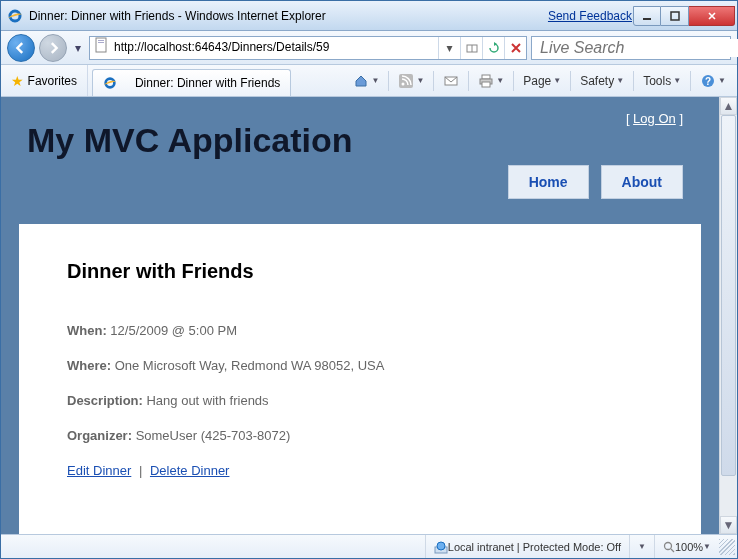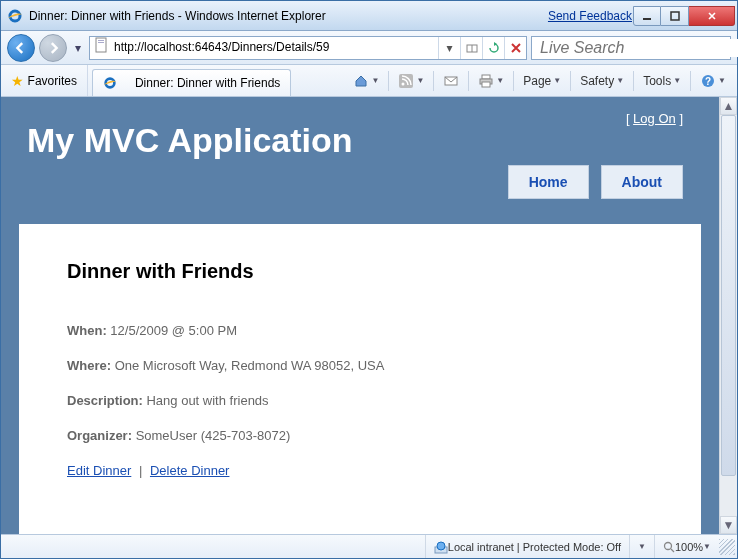--- a/index.html
+++ b/index.html
@@ -44,21 +44,21 @@
   .cmd-ico { width:16px; height:16px; display:flex; align-items:center; justify-content:center; }
   
   .client { flex:1; display:flex; overflow:hidden; }
   .page { flex:1; background:#5a80a8; padding:14px 18px 0 18px; position:relative; overflow:hidden; }
   .vscroll { width:18px; background:#e9edf2; border-left:1px solid #cfd6df; display:flex; flex-direction:column; }
   .vscroll .arrow { height:18px; display:flex; align-items:center; justify-content:center; color:#667; background:linear-gradient(#f7f9fc,#dfe6ee); border:1px solid #cfd6df; cursor:pointer; }
   .vscroll .track { flex:1; position:relative; }
   .vscroll .thumb { position:absolute; left:1px; right:1px; top:0; height:90%; background:linear-gradient(#eef3f9,#cfdaea); border:1px solid #b7c5d6; border-radius:2px; cursor:pointer; }
   .logon { position:absolute; right:36px; top:14px; color:#fff; font-size:13px; }
   .logon a { color:#fff; text-decoration:underline; cursor:pointer; }
-  .app-title { color:#ffffff; font-size:34px; font-weight:bold; margin:10px 0 24px 8px; font-family:Arial, sans-serif; }
+  .app-title { color:#0f172a; font-size:34px; font-weight:bold; margin:10px 0 24px 8px; font-family:Arial, sans-serif; }
   .menu { position:absolute; right:36px; top:68px; display:flex; gap:12px; }
   .menu a { display:block; padding:8px 20px; background:#e7eef7; border:1px solid #c2d0e2; color:#1a4fb3; font-weight:bold; font-size:14px; text-decoration:none; cursor:pointer; }
   .card { background:#fff; margin:64px 0 0 0; padding:36px 48px 28px 48px; min-height:310px; }
   .card h2 { font-size:20px; font-weight:bold; margin-bottom:40px; color:#000; font-family:Arial,sans-serif; }
   .row { margin:0 0 20px 0; color:#666; font-size:13px; }
   .row b { color:#666; font-weight:bold; }
   .links { font-size:13px; }
   .links a { color:#1a4fb3; text-decoration:underline; cursor:pointer; }
   .links .sep { color:#666; margin:0 4px; }
   

